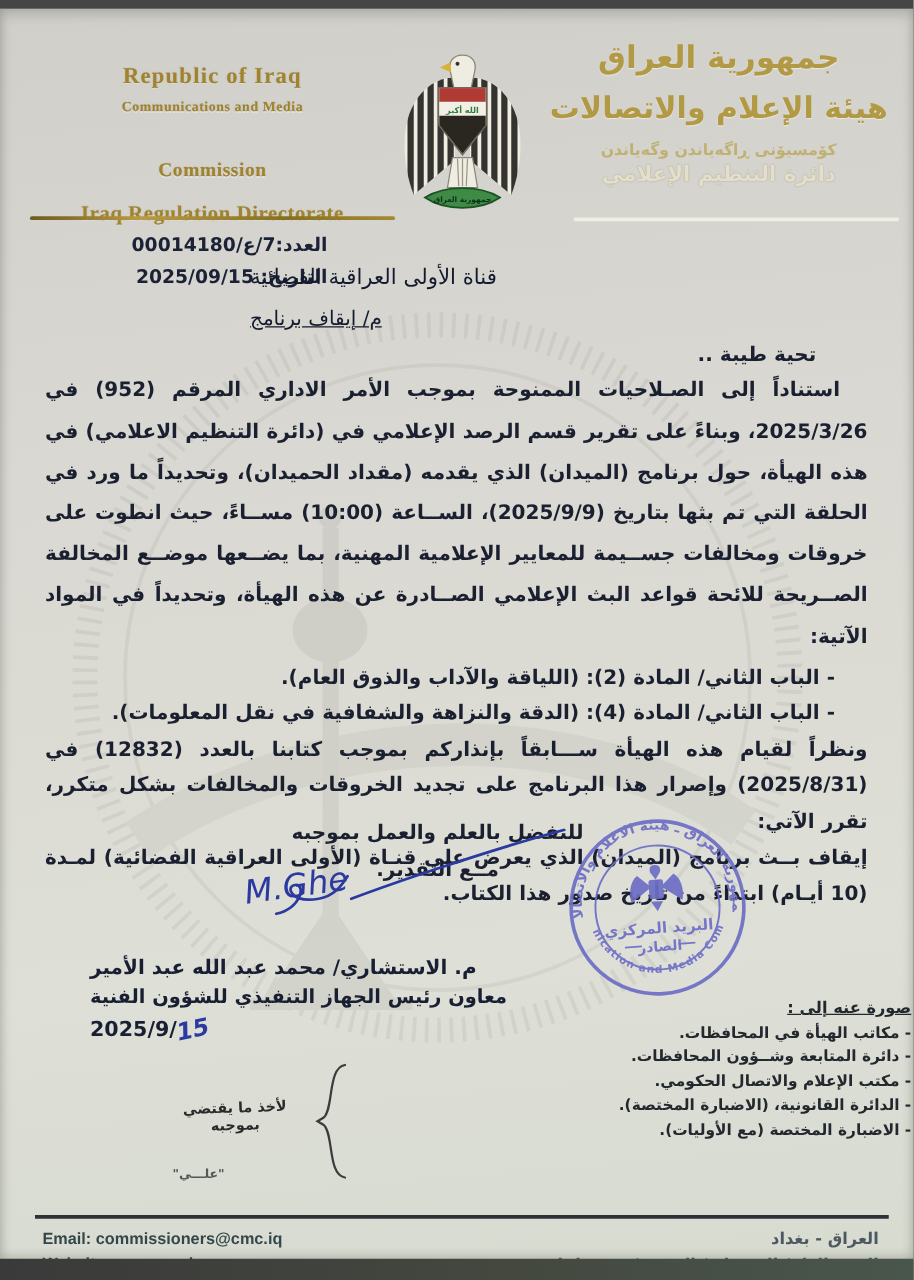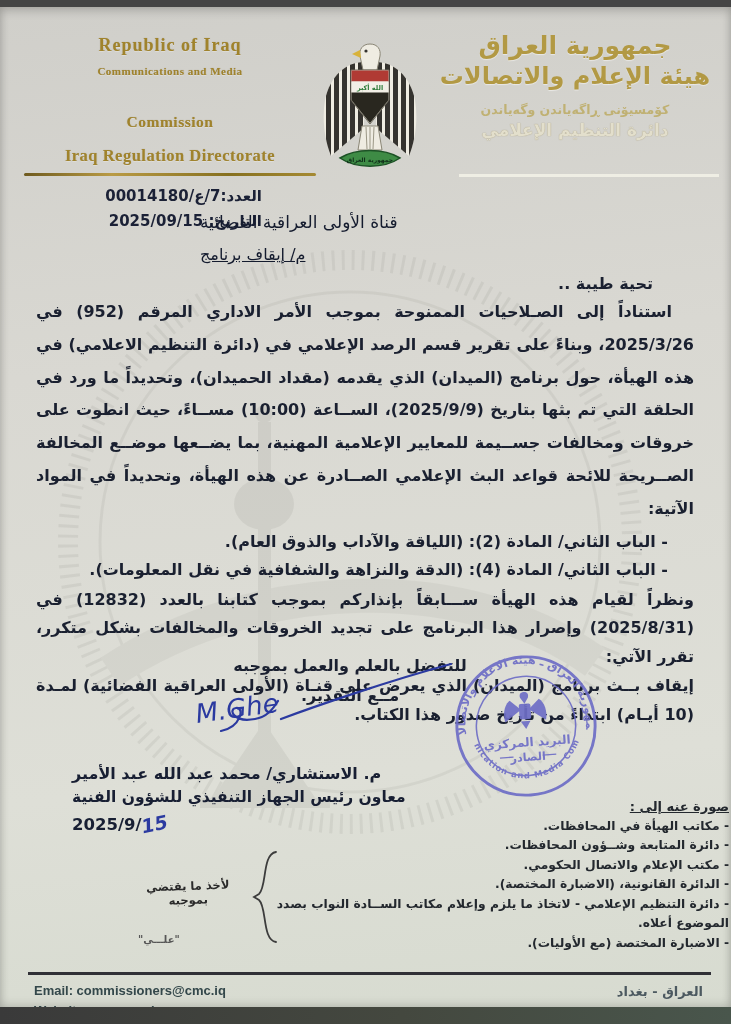--- a/index.html
+++ b/index.html
@@ -9,32 +9,32 @@
   .bottom-band { position:absolute; left:0; right:0; bottom:0; height:17px;
     background:linear-gradient(90deg,#3a3a3a,#44483f 55%,#49564c); }
   .paper { position:absolute; left:0; right:0; top:7px; bottom:16px;
     background:linear-gradient(175deg,#d0cfca,#d9d8d2 35%,#dedfd7 75%,#d7dbd0);
     box-shadow:inset 0 4px 10px rgba(0,0,0,.18), inset 0 -4px 8px rgba(0,0,0,.12); }
 
   
   .watermark { position:absolute; left:50px; top:235px; opacity:.10; }
 
   
-  .h-left { position:absolute; left:28px; top:28px; width:284px; text-align:center;
+  .h-left { position:absolute; left:28px; top:43px; width:284px; text-align:center;
     font-family:"Liberation Serif", serif; font-weight:bold; color:#a0832c;
     text-shadow:0 1px 0 rgba(255,255,255,.35), 0 0 1px rgba(90,70,10,.4); }
   .h-left .l1 { font-size:18px; letter-spacing:1px; margin-bottom:9px; }
   .h-left .l2 { font-size:11px; letter-spacing:.5px; margin-bottom:15px; }
   .h-left .l3 { font-size:15.5px; letter-spacing:.5px; margin-bottom:15px;margin-top:36px; }
   .h-left .l4 { font-size:16.5px; letter-spacing:.5px; }
   .gold-line { position:absolute; left:24px; top:166px; width:292px; height:3px;
     background:linear-gradient(90deg,#6e5a1e,#b99b45 30%,#86701f 70%,#a58a33); border-radius:2px; }
   .h-right { position:absolute; right:8px; top:24px; width:296px; text-align:center; direction:rtl; }
   .h-right .cal1 { font-size:25px; font-weight:bold; color:#b29944; text-shadow:0 1px 1px rgba(255,255,255,.5); }
-  .h-right .cal2 { font-size:24px; font-weight:bold; color:#b29944; margin-top:2px; text-shadow:0 1px 1px rgba(255,255,255,.5); }
+  .h-right .cal2 { font-size:24px; font-weight:bold; color:#b29944; margin-top:12px; text-shadow:0 1px 1px rgba(255,255,255,.5); }
   .h-right .kurd { font-size:12.5px; font-weight:bold; color:#c0b173; margin-top:12px; }
   .h-right .dept { font-size:17px; font-weight:bold; color:#e3dfcc; margin-top:3px; text-shadow:0 0 1px rgba(120,100,40,.6); }
   .white-line { position:absolute; right:12px; top:167px; width:260px; height:2.5px; background:#efeee4; }
 
   
   .meta { position:absolute; left:48px; top:180px; width:214px; direction:rtl; text-align:right;
     font-weight:bold; font-size:15px; color:#1b2136; }
   .meta div { margin-bottom:7px; }
 
   
@@ -235,21 +235,20 @@
       <path d="M46,106 L60,106 M90,106 L104,106" stroke="#6e6ec6" stroke-width="1.4"></path>
     </svg>
 
     <div class="cc">
       <div class="head">صورة عنه إلى :</div>
       <ul>
         <li>مكاتب الهيأة في المحافظات.</li>
         <li>دائرة المتابعة وشــؤون المحافظات.</li>
         <li>مكتب الإعلام والاتصال الحكومي.</li>
         <li>الدائرة القانونية، (الاضبارة المختصة).</li>
-        <li>دائرة التنظيم الإعلامي - لاتخاذ ما يلزم وإعلام مكاتب الســادة النواب بصدد الموضوع أعلاه.</li>
         <li>الاضبارة المختصة (مع الأوليات).</li>
       </ul>
     </div>
 
     <svg class="brace" width="28" height="96" viewBox="0 0 28 96">
       <path d="M26,3 C12,5 17,38 9,45 L4,48 L9,51 C17,58 12,91 26,93" fill="none" stroke="#3c3c3c" stroke-width="1.8" stroke-linecap="round"></path>
     </svg>
     <div class="brace-note">لأخذ ما يقتضي بموجبه</div>
     <div class="side-note">"علـــي"</div>
 

